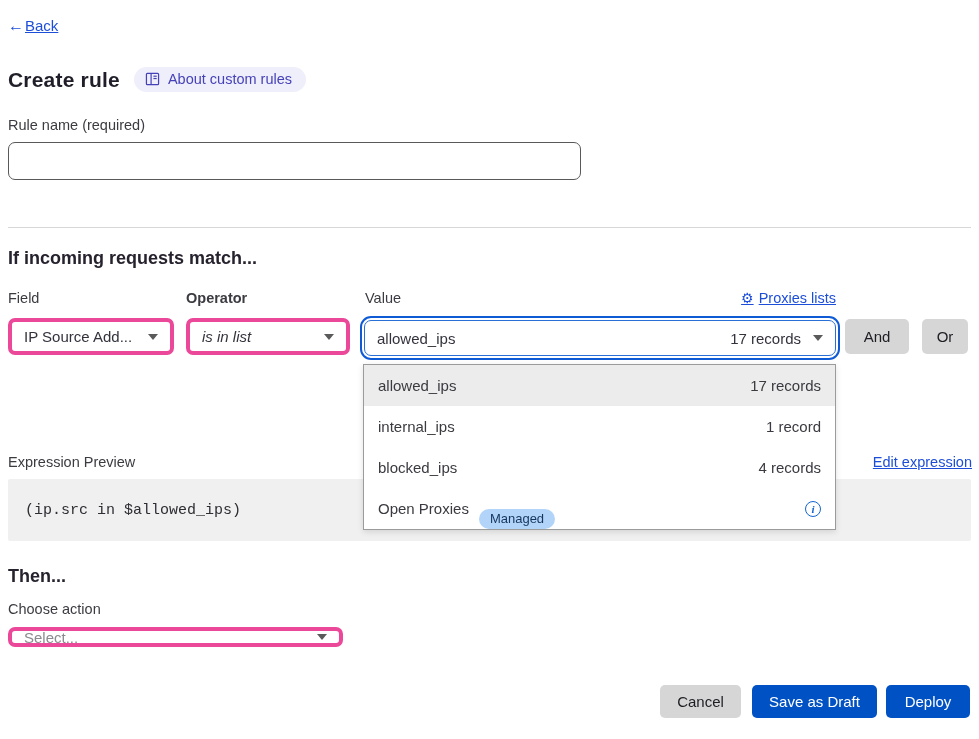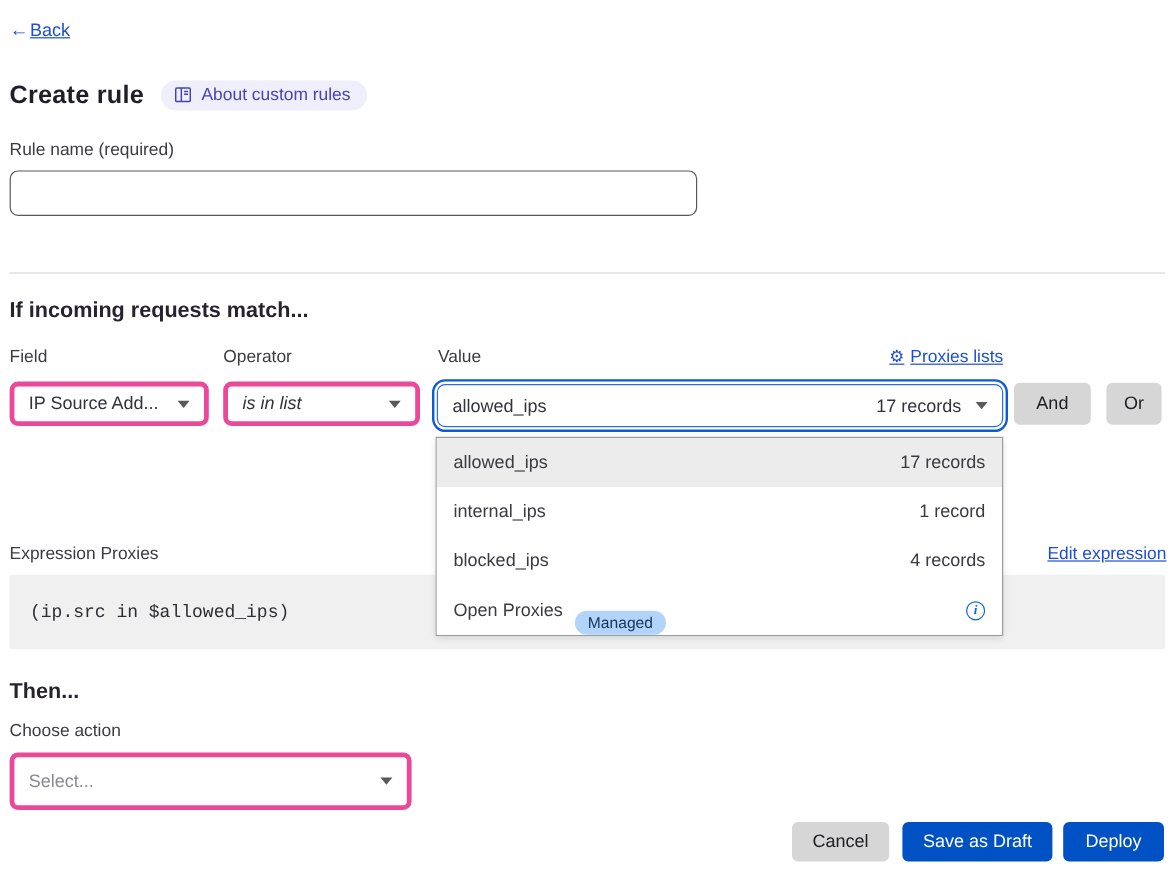--- a/index.html
+++ b/index.html
@@ -62,21 +62,21 @@
   }
   .expr-label { left:8px; top:454px; font-size:14.5px; color:#3b3b41; }
   .edit-expr { top:454px; right:7px; font-size:14.5px; }
   .code-block {
     left:8px; top:479px; width:963px; height:62px; background:#f0f0f0; border-radius:2px;
     display:flex; align-items:center; padding:0 17px;
   }
   .code-text { font-family:"Liberation Mono","DejaVu Sans Mono",monospace; font-size:15px; color:#2d2d33; }
   .then-heading { left:8px; top:566px; }
   .choose-action-label { left:8px; top:601px; }
-  .action-select { left:8px; top:627px; width:335px; height:48px; }
+  .action-select { left:8px; top:627px; width:335px; height:20px; }
   .placeholder { color:#8a8a90; }
   .footer-cancel { left:660px; top:685px; width:81px; height:33px; }
   .footer-save { left:752px; top:685px; width:125px; height:33px; }
   .footer-deploy { left:886px; top:685px; width:84px; height:33px; }
   .book-icon svg { display:block; }
 </style>
 </head>
 <body>
 
 <div class="page">
@@ -101,21 +101,21 @@
   </div>
 
   <div class="abs field-label" style="left:8px; top:117px;">Rule name (required)</div>
   <input class="abs text-input" type="text" value="" style="">
 
   <div class="abs divider"></div>
 
   <h2 class="abs section-heading" style="left:8px; top:248px;">If incoming requests match...</h2>
 
   <div class="abs field-label" style="left:8px; top:290px;">Field</div>
-  <div class="abs field-label" style="left:186px; top:290px;">Operator</div>
+  <div class="abs field-label" style="left:186px; top:290px;font-weight:bold;">Operator</div>
   <div class="abs field-label" style="left:365px; top:290px;">Value</div>
 
   <a class="abs link manage-lists">
     <span class="gear-glyph">⚙</span>
     <span>Proxies lists</span>
   </a>
 
   <div class="abs select" style="left:8px; top:318px; width:166px; height:37px;">
     <span>IP Source Add...</span>
     <span class="chev"></span>
@@ -152,21 +152,21 @@
     </div>
     <div class="dd-row">
       <span class="dd-left">
         <span>Open Proxies</span>
         <span class="managed-badge">Managed</span>
       </span>
       <span class="info-icon">i</span>
     </div>
   </div>
 
-  <div class="abs expr-label">Expression Proxies</div>
+  <div class="abs expr-label">Expression Preview</div>
   <a class="abs link edit-expr">Edit expression</a>
   <div class="abs code-block">
     <span class="code-text">(ip.src in $allowed_ips)</span>
   </div>
 
   <h2 class="abs section-heading then-heading">Then...</h2>
   <div class="abs field-label choose-action-label">Choose action</div>
   <div class="abs select action-select">
     <span class="placeholder">Select...</span>
     <span class="chev"></span>

